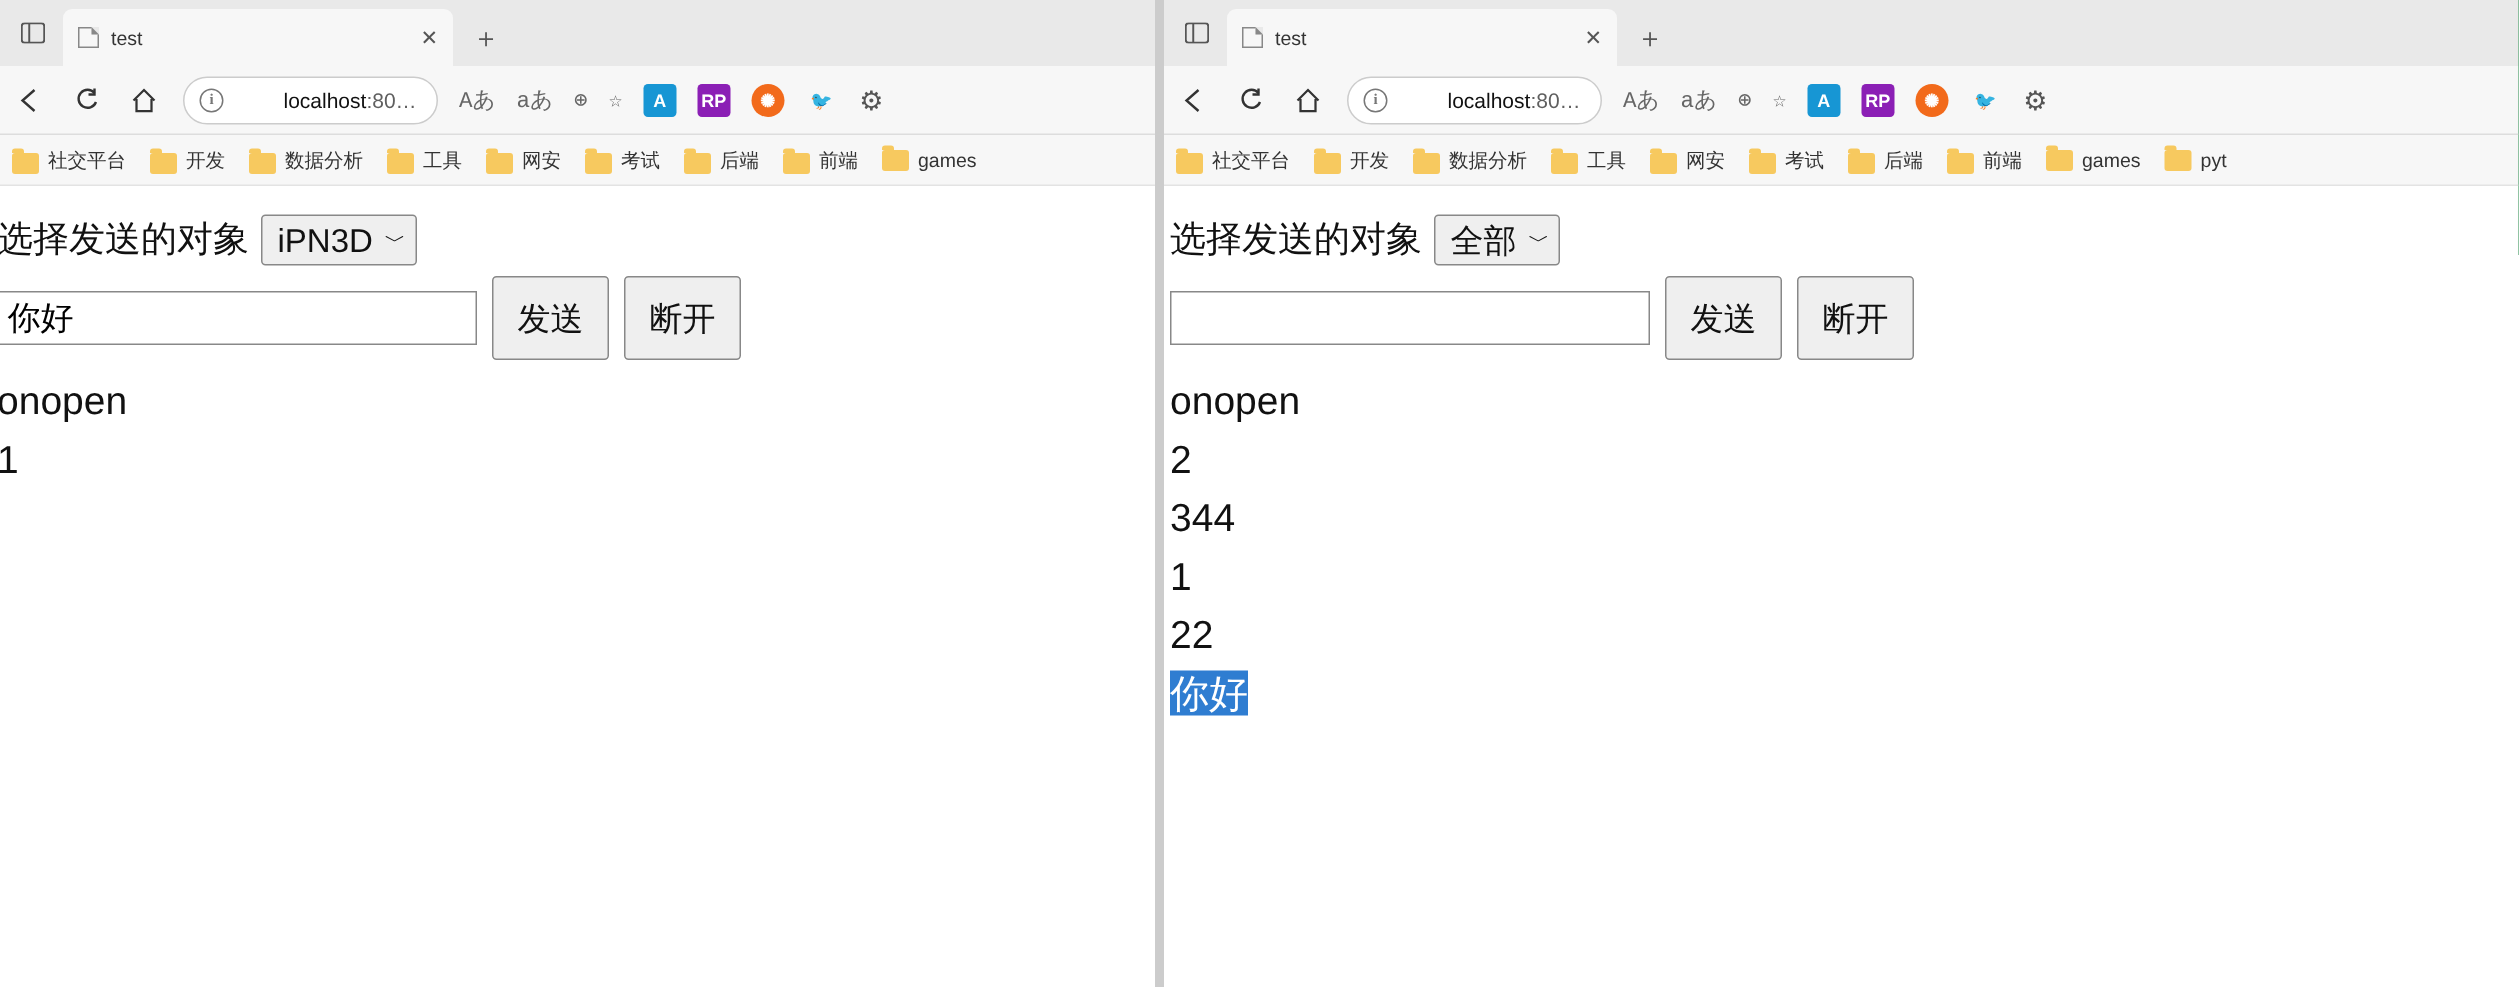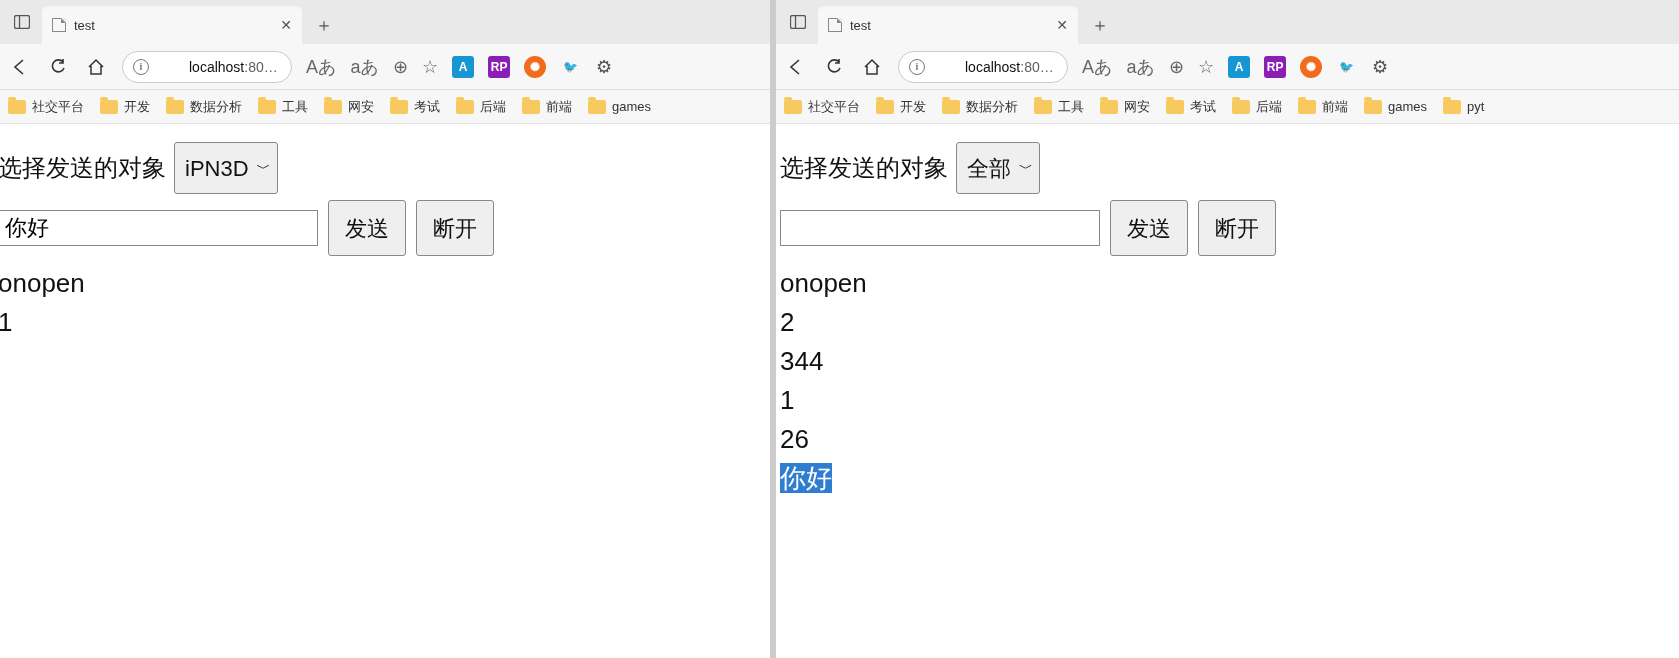--- a/index.html
+++ b/index.html
@@ -107,42 +107,42 @@
 .info-ic {
   width: 16px; height: 16px;
   border: 1.5px solid #777;
   border-radius: 50%;
   display: flex; align-items: center; justify-content: center;
   font-size: 10px; font-weight: bold; color: #777;
   font-family: serif;
 }
 .url { white-space: nowrap; overflow: hidden; text-overflow: ellipsis; flex:1; }
 .url .host { color: #111; padding-left: 32px; }
-.small-ic { font-size: 18px; color: #666; }
+.small-ic { font-size: 15px; color: #666; font-family: Liberation Mono, monospace; }
 .ext-ic {
   width: 22px; height: 22px; border-radius: 3px;
   display: flex; align-items: center; justify-content: center;
   font-size: 12px; font-weight: bold; color: #fff;
 }
 .gear { font-size: 18px; color: #555; }
 
 
 .bmbar {
   height: 34px;
   background: #f7f7f7;
   display: flex;
   align-items: center;
   padding: 0 8px;
   gap: 16px;
   font-size: 13px;
   color: #333;
   border-bottom: 1px solid #e3e3e3;
 }
 .bm {
-  display: flex; align-items: center; gap: 6px;
+  display: flex; align-items: flex-end; gap: 6px;
 }
 .folder-ic { width: 18px; height: 14px; background: #f7c95f; border-radius: 2px; position: relative; }
 .folder-ic::before { content:""; position:absolute; top:-3px; left:0; width:8px; height:3px; background:#f7c95f; border-radius:2px 2px 0 0; }
 
 
 .page {
   flex: 1;
   background: #fff;
   padding: 18px 0 0 0;
   font-size: 24px;
@@ -150,21 +150,21 @@
   line-height: 1.5;
   overflow: hidden;
 }
 .page .line1 {
   display: flex; align-items: center; gap: 8px; padding-left: 0;
 }
 .page .lbl { padding-left: 0; }
 .select {
   border: 1.5px solid #888;
   background: #efefef;
-  height: 52px;
+  height: 34px;
   display: flex; align-items: center;
   padding: 0 6px 0 10px;
   gap: 8px;
   font-size: 22px;
   border-radius: 3px;
 }
 .chev { font-size: 14px; }
 .row2 {
   display: flex; align-items: center; gap: 10px; margin-top: 6px; padding-left: 0;
 }
@@ -410,17 +410,17 @@
         </div>
       <div class="btn">
           <span>断开</span>
         </div>
     </div>
     <div class="log">
       <div>onopen</div>
       <div>2</div>
       <div>344</div>
       <div>1</div>
-      <div>26</div>
+      <div>22</div>
       <div><span class="sel">你好</span></div>
     </div>
   </div>
 </div>
 
 </body></html>

